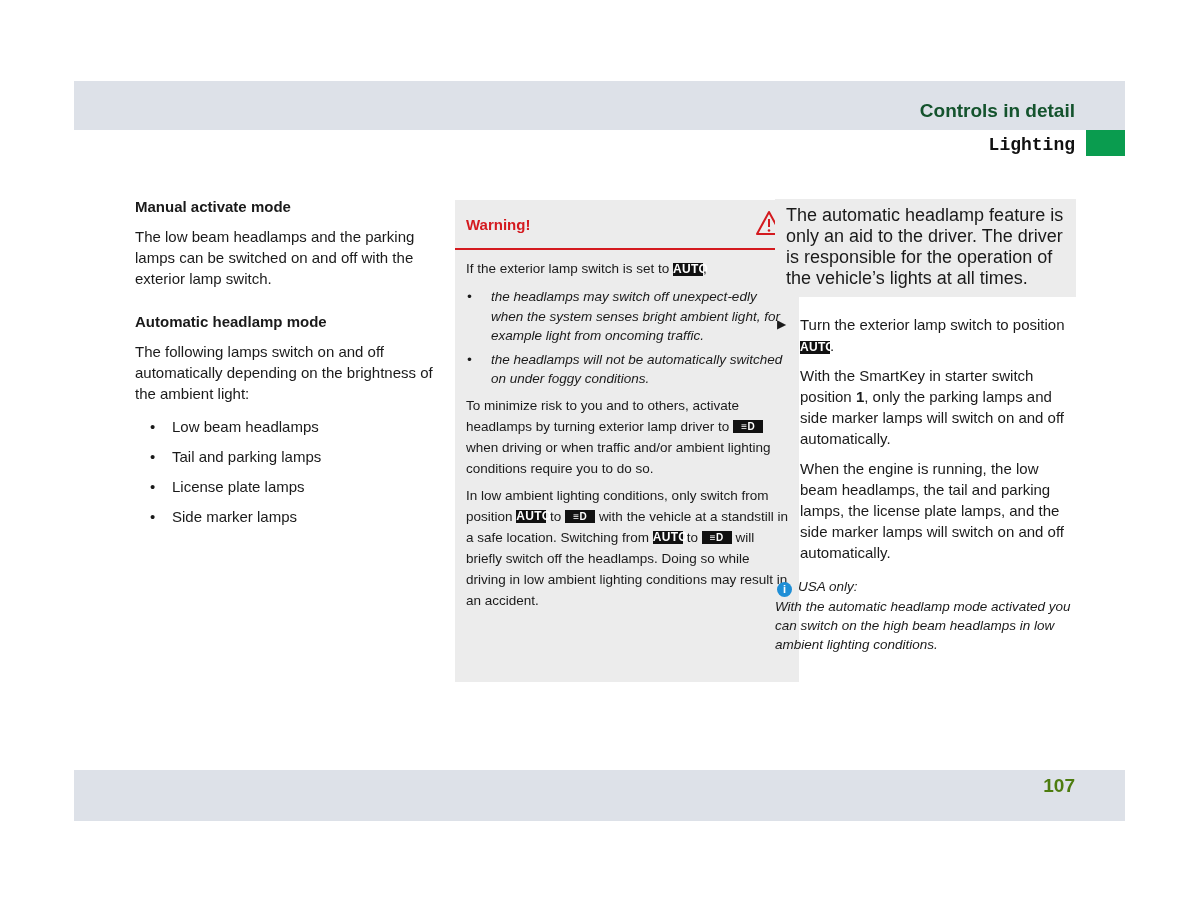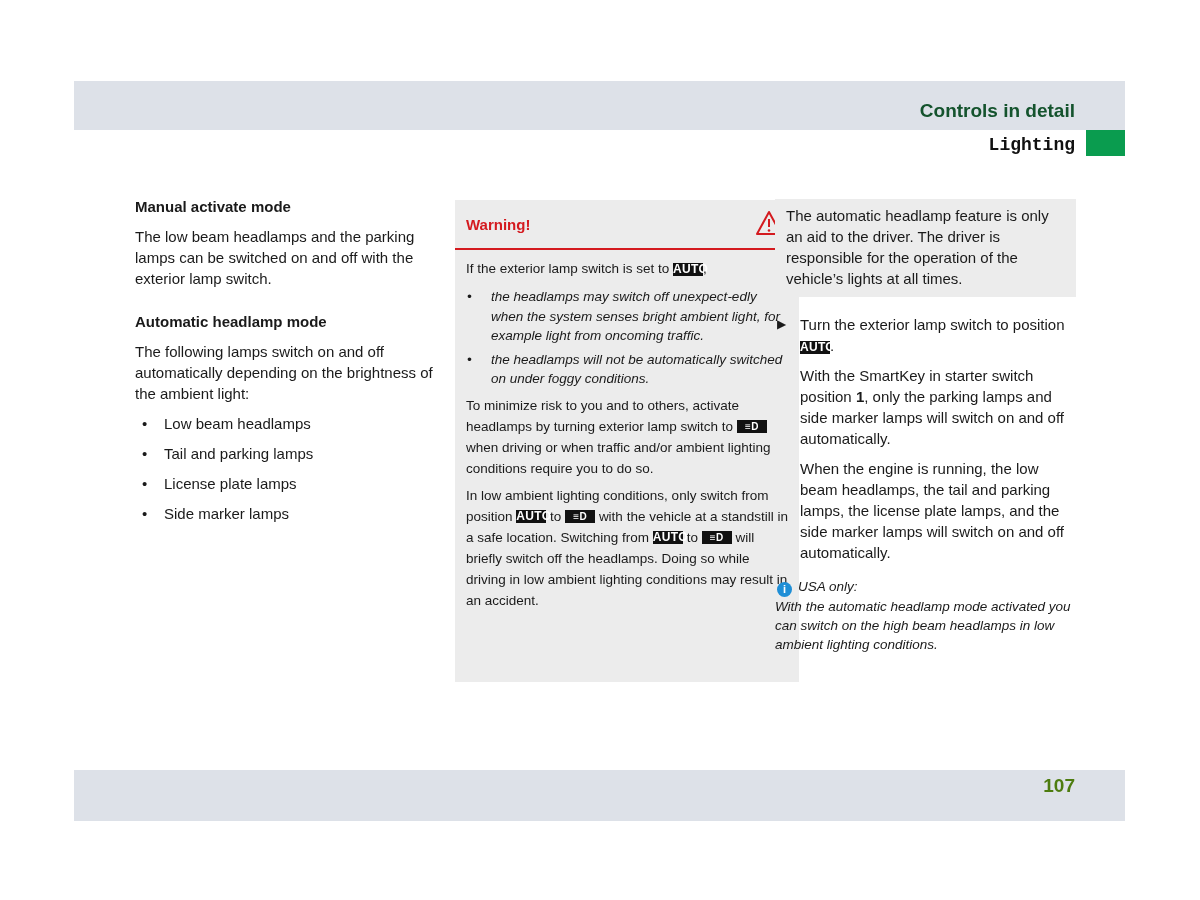--- a/index.html
+++ b/index.html
@@ -7,39 +7,39 @@
   .header-band { position:absolute; left:74px; top:81px; width:1051px; height:49px; background:#dde1e8; }
   .section-title { position:absolute; right:125px; top:100px; font-size:19px; font-weight:bold; color:#14532d; }
   .subsection-title { position:absolute; right:125px; top:135px; font-size:18px; font-weight:bold; color:#111;font-family:Liberation Mono, monospace; }
   .green-tab { position:absolute; left:1086px; top:130px; width:39px; height:26px; background:#0a9c4f; }
   .footer-band { position:absolute; left:74px; top:770px; width:1051px; height:51px; background:#dde1e8; }
   .page-number { position:absolute; right:125px; top:775px; font-size:19px; font-weight:bold; color:#4d7c0f; }
 
   .col1 { position:absolute; left:135px; top:196px; width:305px; font-size:15px; line-height:21px; }
   .col1 h3 { font-size:15px; font-weight:bold; margin:0 0 9px 0; }
   .col1 p { margin:0 0 22px 0; }
-  .col1 ul { list-style:none; margin:4px; padding:0; }
+  .col1 ul { list-style:none; margin:12px; padding:0; }
   .col1 li { position:relative; padding-left:25px; margin-bottom:9px; }
   .col1 li::before { content:"\2022"; position:absolute; left:3px; top:0; }
 
   .warning { position:absolute; left:455px; top:200px; width:344px; height:482px; background:#ececec; font-size:13.5px; line-height:21px; }
   .warning-head { height:48px; border-bottom:2px solid #d41a1f; position:relative; }
   .warning-title { position:absolute; left:11px; top:14px; color:#d41a1f; font-weight:bold; font-size:15px; }
   .warning-icon { position:absolute; right:16px; top:10px; width:28px; height:26px; }
   .warning-body { padding:6px 11px 0 11px; }
   .warning-body p { margin:0 0 6px 0; }
   .warning-body ul { list-style:none; margin:0 0 6px 0; padding:0;font-style:italic; }
   .warning-body li { position:relative; padding-left:25px; margin-bottom:4px; line-height:19.5px; }
   .warning-body li::before { content:"\2022"; position:absolute; left:1px; top:0; }
 
   .sym { display:inline-block; background:#111; color:#fff; font-size:12px; font-weight:bold; line-height:13px; height:13px; vertical-align:middle; text-align:center; letter-spacing:0.3px; }
   .sym.auto { width:30px; }
   .sym.lamp { width:30px; font-size:10px; }
 
-  .note { position:absolute; left:775px; top:199px; width:301px; height:98px; background:#ececec; font-size:15px; line-height:21px; box-sizing:border-box; padding:6px 11px; }
+  .note { position:absolute; left:775px; top:199px; width:301px; height:98px; background:#ececec; font-size:18px; line-height:21px; box-sizing:border-box; padding:6px 11px; }
   .col3 { position:absolute; left:775px; top:314px; width:300px; font-size:15px; line-height:21px; }
   .step { position:relative; padding-left:25px; margin-bottom:9px; }
   .step-arrow { position:absolute; left:2px; top:0; font-size:12px; }
   .step p { margin:0 0 9px 0; }
   .info { position:absolute; left:775px; top:577px; width:305px; font-size:13.5px; line-height:19px; font-style:italic; }
   .info-icon { display:inline-block; width:15px; height:15px; border-radius:50%; background:#1e8ed6; color:#fff; font-size:11px; font-weight:bold; font-style:normal; text-align:center; line-height:15px; vertical-align:-2px; margin-right:6px; margin-left:2px; }
 </style>
 </head>
 <body>
 
@@ -73,21 +73,21 @@
   <div class="warning-body">
     <p style="margin-top:2px;margin-bottom:8px">
       <span>If the exterior lamp switch is set to</span>
       <span class="sym auto">AUTO</span><span>,</span>
     </p>
     <ul>
       <li>the headlamps may switch off unexpect-edly when the system senses bright ambient light, for example light from oncoming traffic.</li>
       <li>the headlamps will not be automatically switched on under foggy conditions.</li>
     </ul>
     <p>
-      <span>To minimize risk to you and to others, activate headlamps by turning exterior lamp switch to</span>
+      <span>To minimize risk to you and to others, activate headlamps by turning exterior lamp driver to</span>
       <span class="sym lamp">≡D</span>
       <span>when driving or when traffic and/or ambient lighting conditions require you to do so.</span>
     </p>
     <p>
       <span>In low ambient lighting conditions, only switch from position</span>
       <span class="sym auto">AUTO</span>
       <span>to</span>
       <span class="sym lamp">≡D</span>
       <span>with the vehicle at a standstill in a safe location. Switching from</span>
       <span class="sym auto">AUTO</span>

